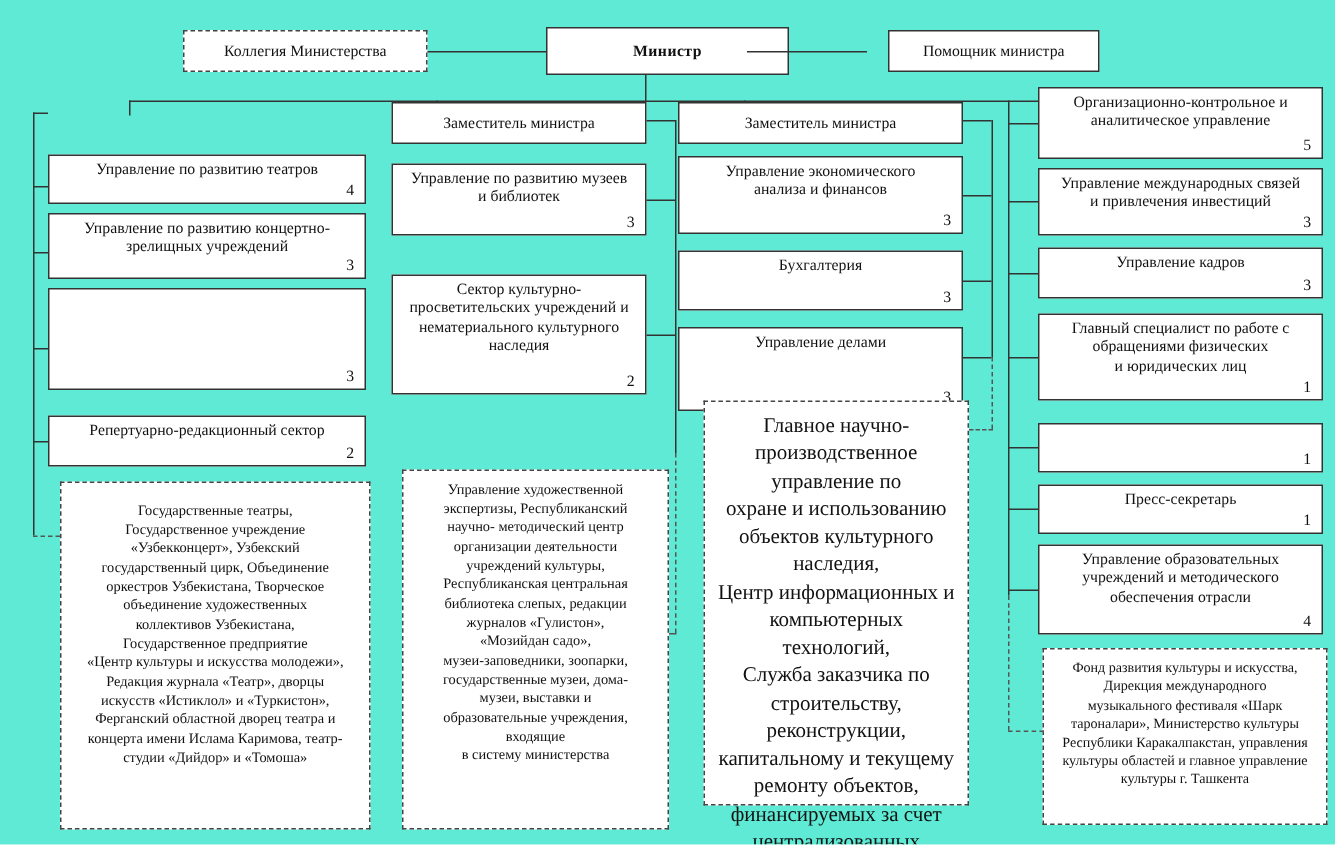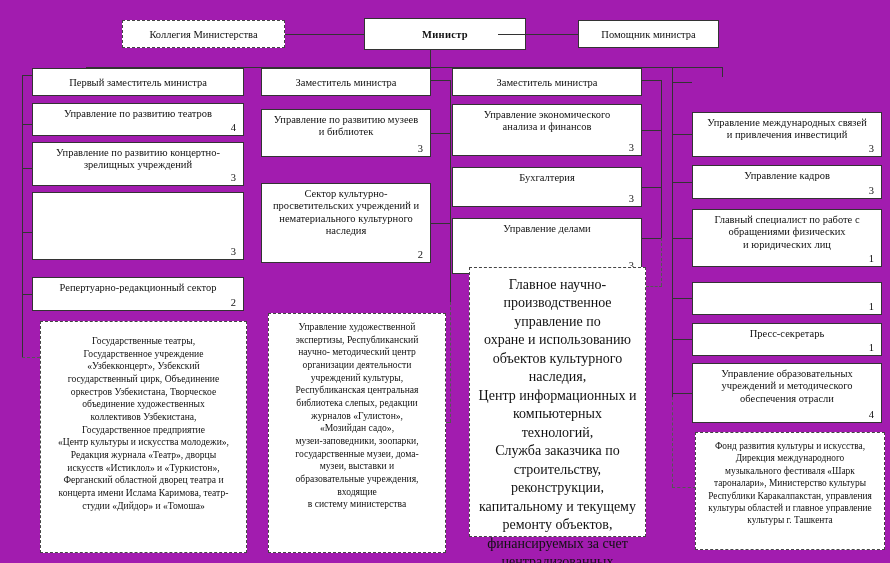--- a/index.html
+++ b/index.html
@@ -4,21 +4,21 @@
 <style>
   html, body {
     margin: 0;
     padding: 0;
     background: #ffffff;
   }
   #chart {
     position: relative;
     width: 890px;
     height: 563px;
-    background: #a21caf;
+    background: #5eead4;
     font-family: "Liberation Serif", "DejaVu Serif", serif;
     color: #111111;
     overflow: hidden;
   }
   .box {
     position: absolute;
     box-sizing: border-box;
     border: 1px solid #333333;
     background: #ffffff;
     display: flex;
@@ -77,38 +77,35 @@
 <div id="chart">
 
   <div class="box dashed center-v" style="left:122px; top:20px; width:163px; height:28px;">
     <span class="txt">Коллегия  Министерства</span>
   </div>
 
   <div class="box center-v" style="left:364px; top:18px; width:162px; height:32px;">
     <span class="txt minister">Министр</span>
   </div>
 
-  <div class="box center-v" style="left:578px; top:20px; width:141px; height:28px;">
+  <div class="box center-v" style="left:592px; top:20px; width:141px; height:28px;">
     <span class="txt">Помощник министра</span>
   </div>
 
   <div class="ln lnh" style="left:285px; top:34px; width:79px;"></div>
   <div class="ln lnh" style="left:498px; top:34px; width:80px;"></div>
 
   <div class="ln lnv" style="left:430px; top:50px; height:18px;"></div>
 
   <div class="ln lnh" style="left:86px; top:67px; width:636px;"></div>
   <div class="ln lnv" style="left:86px; top:67px; height:10px;"></div>
   <div class="ln lnv" style="left:291px; top:67px; height:10px;"></div>
   <div class="ln lnv" style="left:496px; top:67px; height:10px;"></div>
   <div class="ln lnv" style="left:722px; top:67px; height:10px;"></div>
 
-  <div class="box center-v" style="left:32px; top:68px; width:212px; height:28px;">
-    <span class="txt">Первый заместитель министра</span>
-  </div>
 
   <div class="box" style="left:32px; top:103px; width:212px; height:33px;">
     <span class="txt">Управление по развитию театров</span>
     <span class="count">4</span>
   </div>
 
   <div class="box" style="left:32px; top:142px; width:212px; height:44px;">
     <span class="txt">Управление по развитию концертно-
 зрелищных учреждений</span>
     <span class="count">3</span>
@@ -230,20 +227,25 @@
   </div>
 
   <div class="ln lnv" style="left:661px; top:80px; height:158px;"></div>
   <div class="ln lnh" style="left:642px; top:80px; width:19px;"></div>
   <div class="ln lnh" style="left:642px; top:130px; width:19px;"></div>
   <div class="ln lnh" style="left:642px; top:187px; width:19px;"></div>
   <div class="ln lnh" style="left:642px; top:238px; width:19px;"></div>
   <div class="dln dlnv" style="left:661px; top:238px; height:48px;"></div>
   <div class="dln dlnh" style="left:646px; top:286px; width:16px;"></div>
 
+  <div class="box" style="left:692px; top:58px; width:190px; height:48px;">
+    <span class="txt">Организационно-контрольное и
+аналитическое управление</span>
+    <span class="count">5</span>
+  </div>
 
   <div class="box" style="left:692px; top:112px; width:190px; height:45px;">
     <span class="txt">Управление международных связей
 и привлечения инвестиций</span>
     <span class="count">3</span>
   </div>
 
   <div class="box" style="left:692px; top:165px; width:190px; height:34px;">
     <span class="txt">Управление кадров</span>
     <span class="count">3</span>

